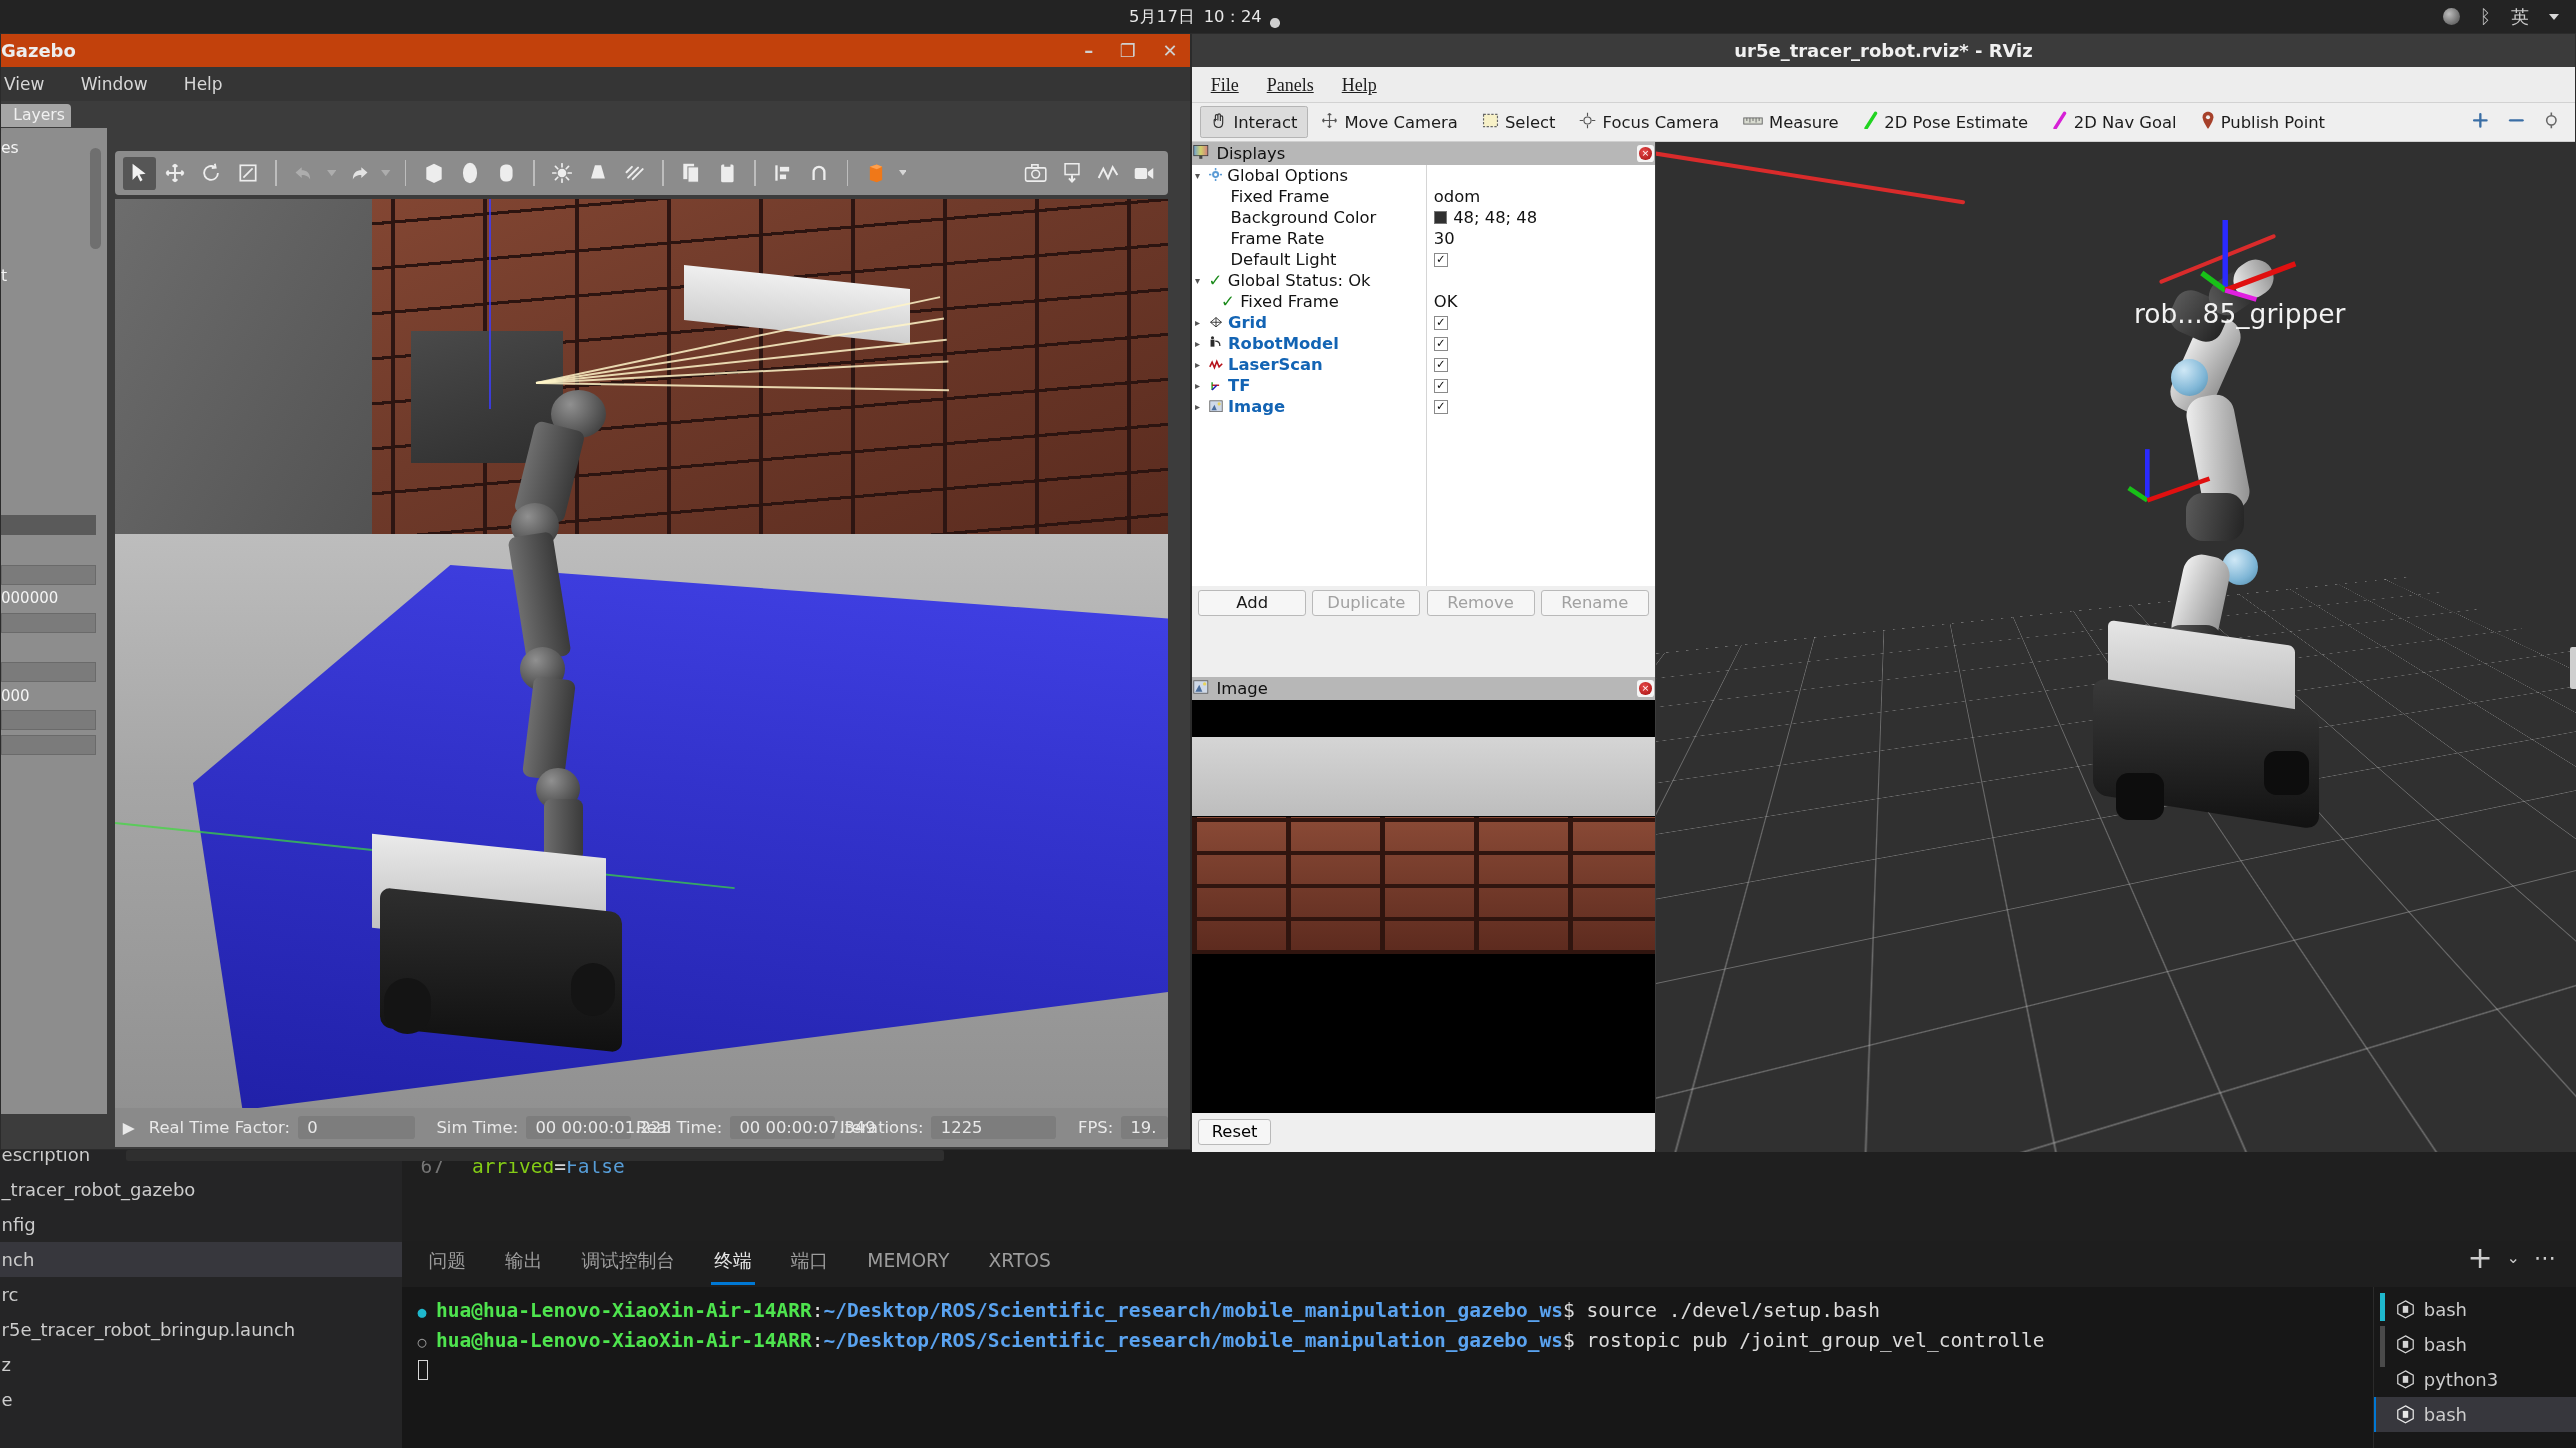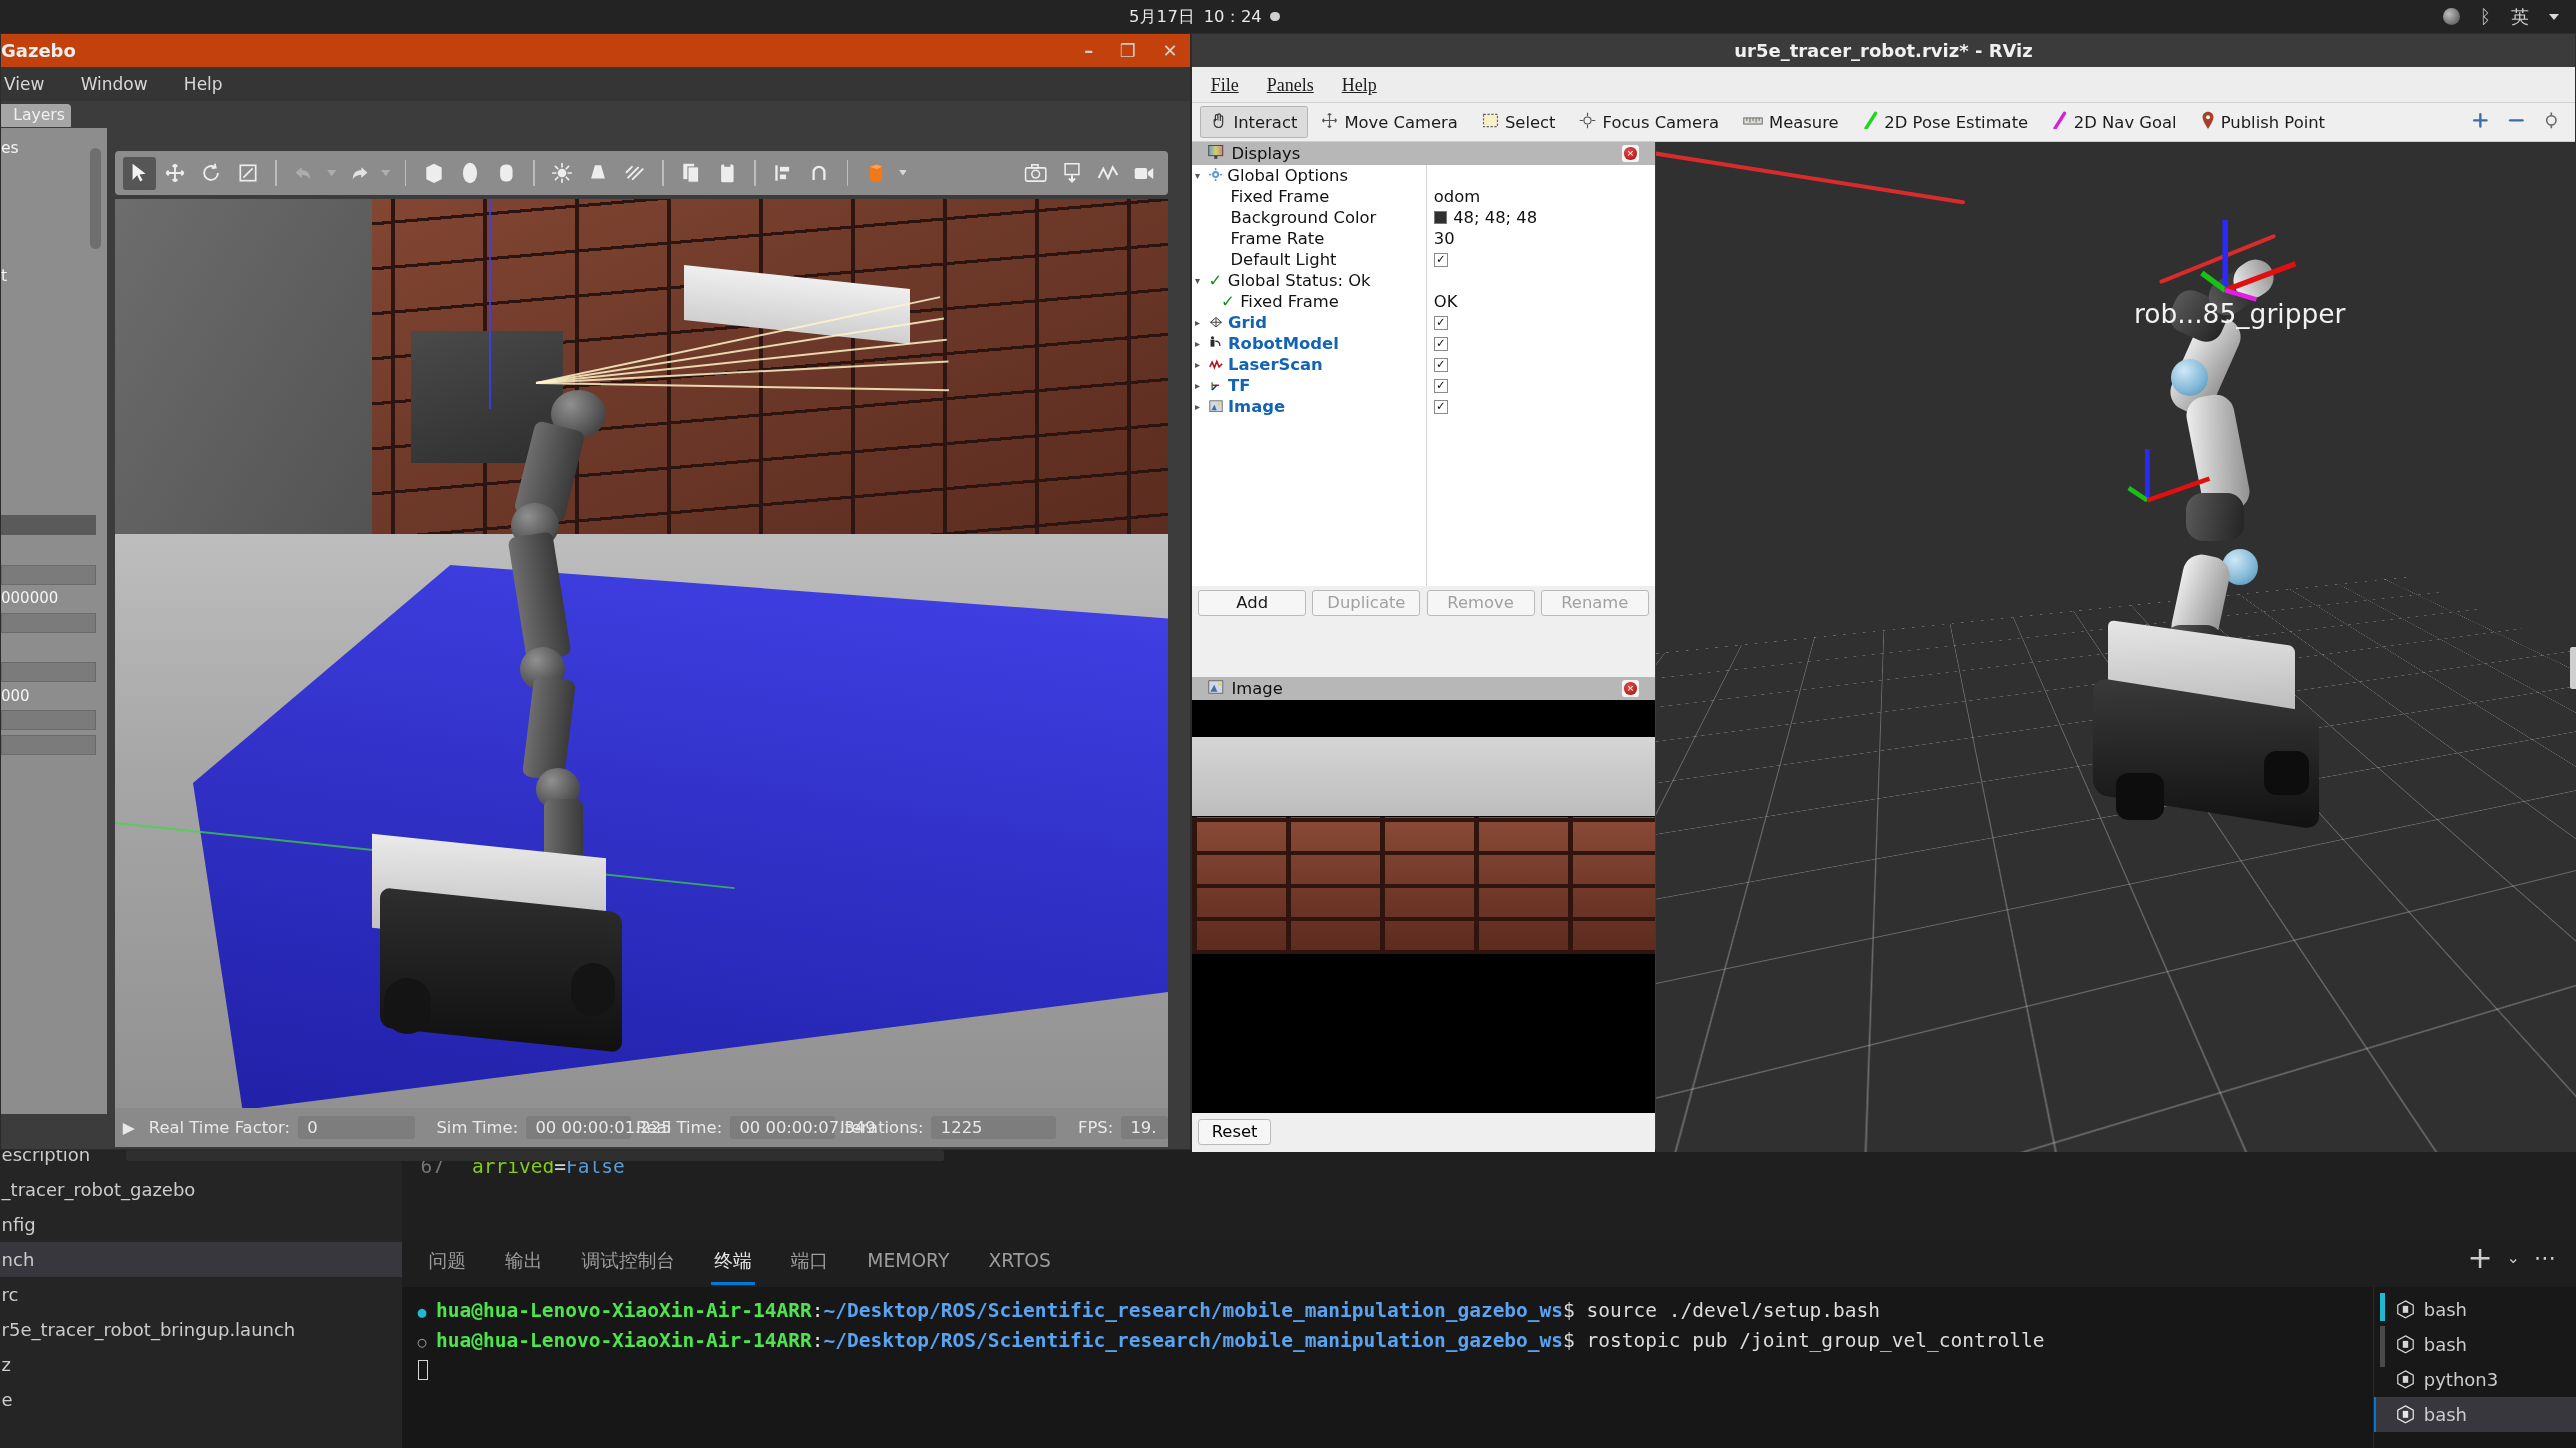--- a/index.html
+++ b/index.html
@@ -10,21 +10,21 @@
     overflow: hidden;
   }
   #root { position: relative; width: 2576px; height: 1449px; }
 
   
   .top-panel {
     position: absolute; left: 0; top: 0; width: 2576px; height: 33px;
     background: #232323; display: flex; align-items: center;
     color: #e8e8e8; font-size: 16.4px;
   }
-  .tp-clock { position: absolute; left: 1129px; display: flex; align-items: center; gap: 8.6px; }
+  .tp-clock { position: absolute; left: 1129px; display: flex; align-items: flex-end; gap: 8.6px; }
   .tp-clock .date { letter-spacing: 0.4px; }
   .tp-dot { width: 9.4px; height: 9.4px; border-radius: 50%;
             background: #cfcfcf; display: inline-block; }
   .tp-right { position: absolute; right: 17px; display: flex; align-items: center; gap: 20px; }
   .tray-ic { opacity: .85; display: flex; align-items: center; justify-content: center; }
   .tray-vol { width: 17px; height: 17px; border-radius: 50%;
               background: radial-gradient(circle at 35% 35%, #d8d8d8, #777 70%); }
   .caret-d { width: 0; height: 0; border-left: 5.5px solid transparent;
              border-right: 5.5px solid transparent; border-top: 6.2px solid #d8d8d8; }
 
@@ -218,21 +218,21 @@
     display: flex; align-items: center; gap: 6.2px; padding: 4.7px 9.4px; font-size: 16.4px;
     color: #1c1c1c; border: 0.8px solid transparent; border-radius: 2.3px; white-space: nowrap;
   }
   .rv-tb.active { background: #dcdcdc; border-color: #b5b5b5; }
   .rv-tb-spacer { flex: 1; }
   .rv-extra { display: flex; align-items: center; gap: 17px; padding-right: 14px; }
 
   .rv-left { position: absolute; left: 0; top: 108px; width: 463px; height: 1010px;
              background: #efefef; }
   .panel-head { height: 23.4px; background: #b7b7b7; display: flex; align-items: center;
-                gap: 7.8px; padding: 0 16px; font-size: 16.4px; color: #101010; }
+                gap: 7.8px; padding: 0 1px; font-size: 16.4px; color: #101010; }
   .panel-head .ph-title { flex: 1; }
   .close-dot { width: 17px; height: 17px; border-radius: 3.1px; background: #f5f5f5;
                display: flex; align-items: center; justify-content: center; }
   .close-dot i { width: 12.5px; height: 12.5px; border-radius: 50%;
                  background: radial-gradient(circle at 40% 35%, #e84b4b, #a20d0d);
                  display: flex; align-items: center; justify-content: center;
                  color: #fff; font-size: 9.4px; font-style: normal; line-height: 12.5px;
                  text-align: center; }
   .tree { background: #ffffff; height: 421px; position: relative; font-size: 16.4px;
           color: #121212; }

